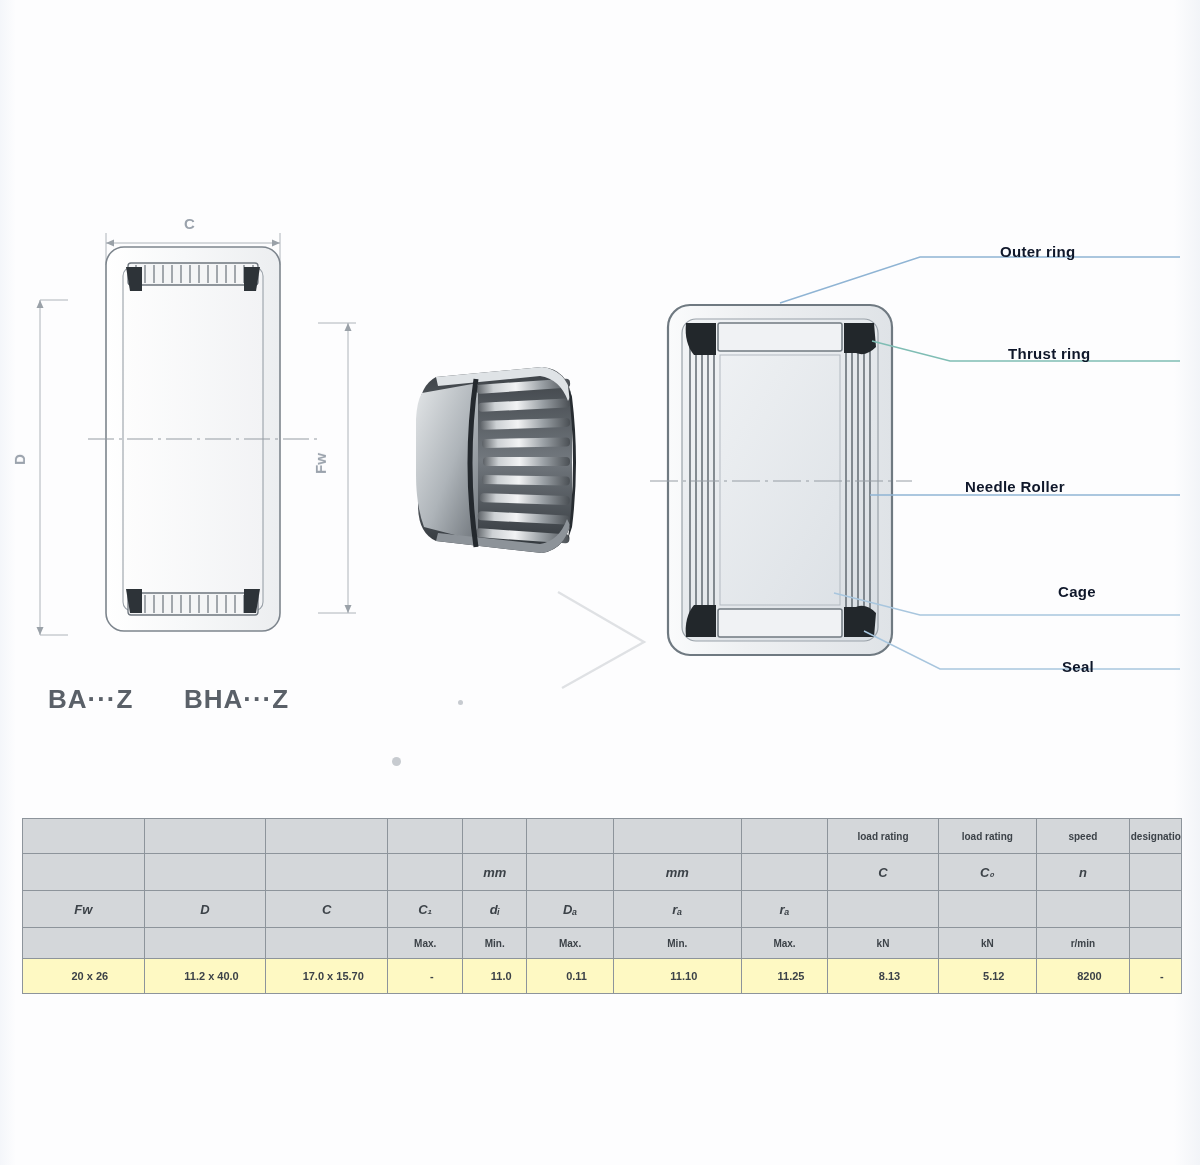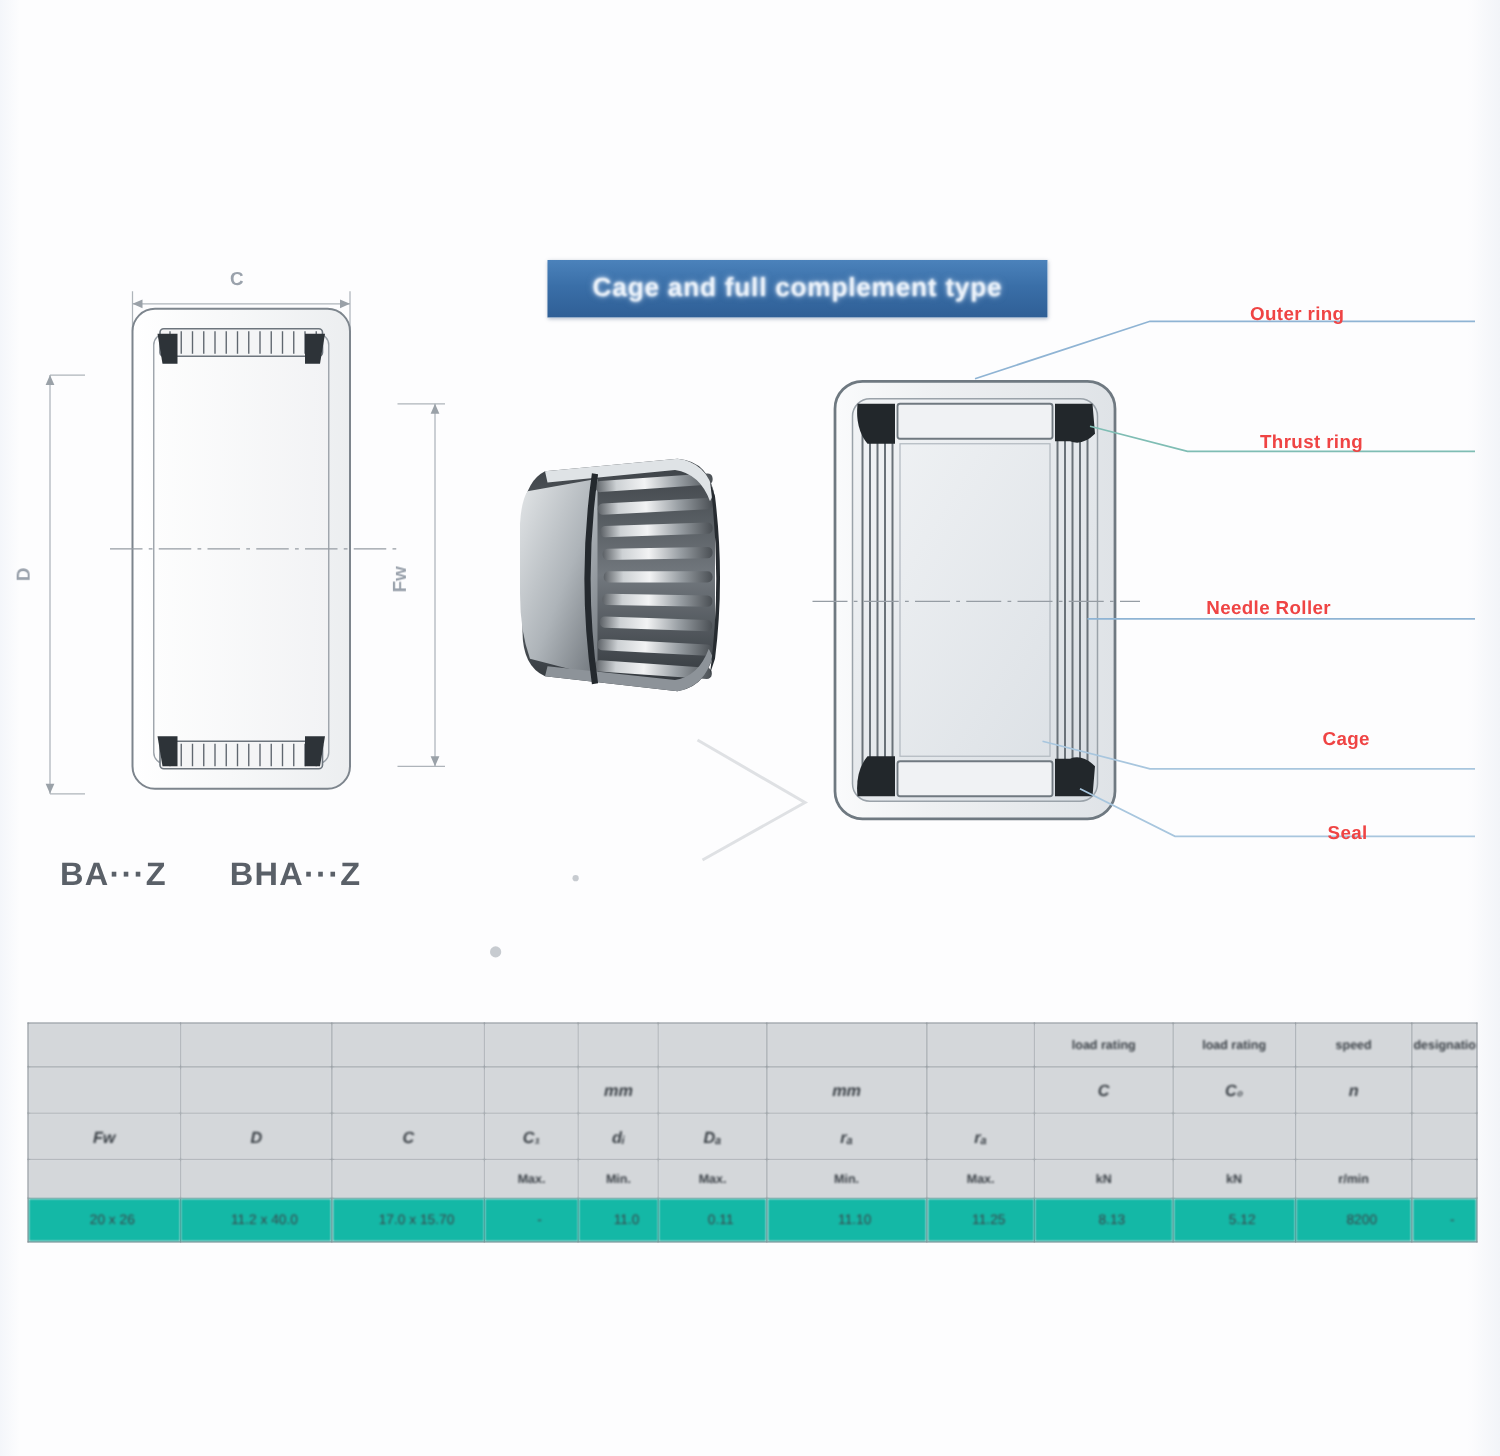--- a/index.html
+++ b/index.html
@@ -85,21 +85,21 @@
     text-shadow: 0 0 3px rgba(230,240,250,0.85), 0 0 6px rgba(200,220,245,0.5);
     filter: blur(0.7px);
     white-space: nowrap;
   }
 
   
   .callout {
     position: absolute;
     font-size: 15px;
     font-weight: bold;
-    color: #ef4444;
+    color: #0f172a;
     white-space: nowrap;
     filter: blur(0.55px);
     letter-spacing: 0.3px;
   }
 
   
   .designations {
     position: absolute;
     left: 48px;
     top: 684px;
@@ -151,23 +151,23 @@
     white-space: nowrap;
   }
   table.spec th {
     background: #d4d7da;
   }
   table.spec tr.band-head th { height: 28px; font-size: 12px; }
   table.spec tr.band-sub th { height: 30px; }
   table.spec tr.band-sym th { height: 32px; font-size: 13px; font-style: italic; }
   table.spec tr.band-unit th { height: 26px; text-align: center; }
   table.spec tr.data-row td {
-    background: #14b8a6;
+    background: #fef9c3;
     height: 30px;
-    font-weight: normal;
+    font-weight: bold;
     font-size: 11px;
     padding-left: 14px;
   }
   .sym { font-style: italic; font-size: 14px; }
 
   
   .chev {
     position: absolute;
     pointer-events: none;
     opacity: 0.42;
@@ -382,23 +382,20 @@
 
         <path d="M250,300 L318,300 L360,300 L560,300" stroke="#8fb4d4"></path>
 
         <path d="M214,398 L300,420 L560,420" stroke="#a8c6de"></path>
 
         <path d="M244,436 L320,474 L560,474" stroke="#a8c6de"></path>
       </g>
     </svg>
   </div>
 
-  <div class="banner">
-    <div class="banner-text">Cage and full complement type</div>
-  </div>
 
   <span class="callout" style="left:1000px; top:243px;">Outer ring</span>
   <span class="callout" style="left:1008px; top:345px;">Thrust ring</span>
   <span class="callout" style="left:965px; top:478px;text-align:right;">Needle Roller</span>
   <span class="callout" style="left:1058px; top:583px;">Cage</span>
   <span class="callout" style="left:1062px; top:658px;">Seal</span>
 
   <svg class="chev" style="left:548px; top:580px;" width="110" height="110" viewBox="0 0 110 110">
     <path d="M10,12 L96,62 L14,108" fill="none" stroke="#b7bcc2" stroke-width="2.4"></path>
   </svg>

